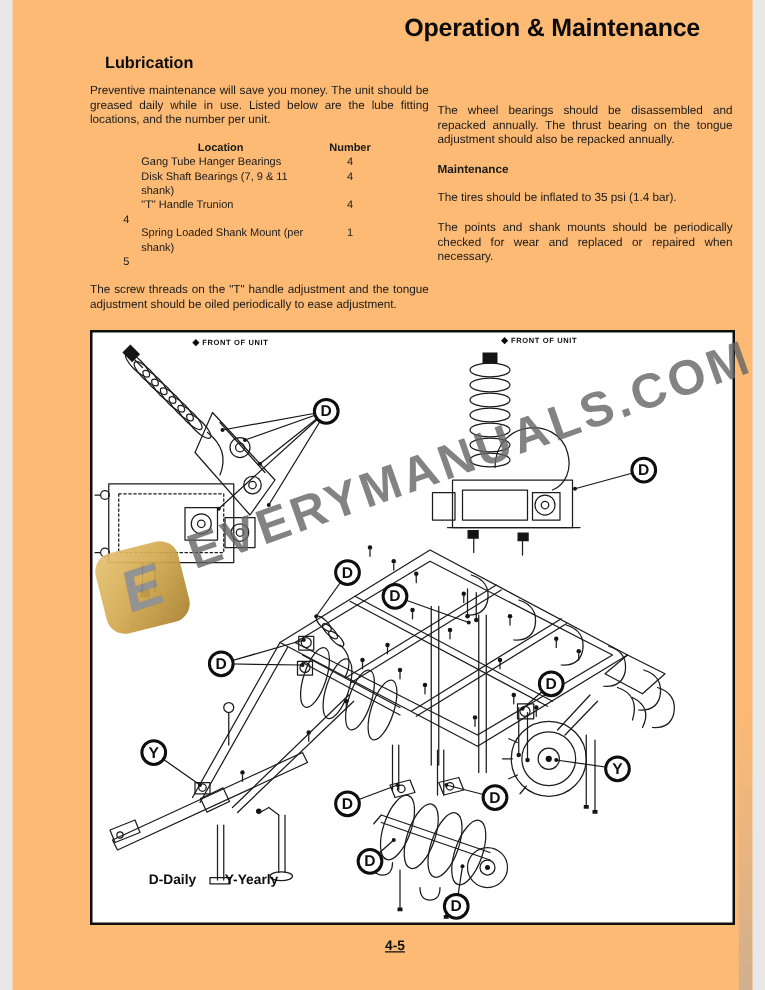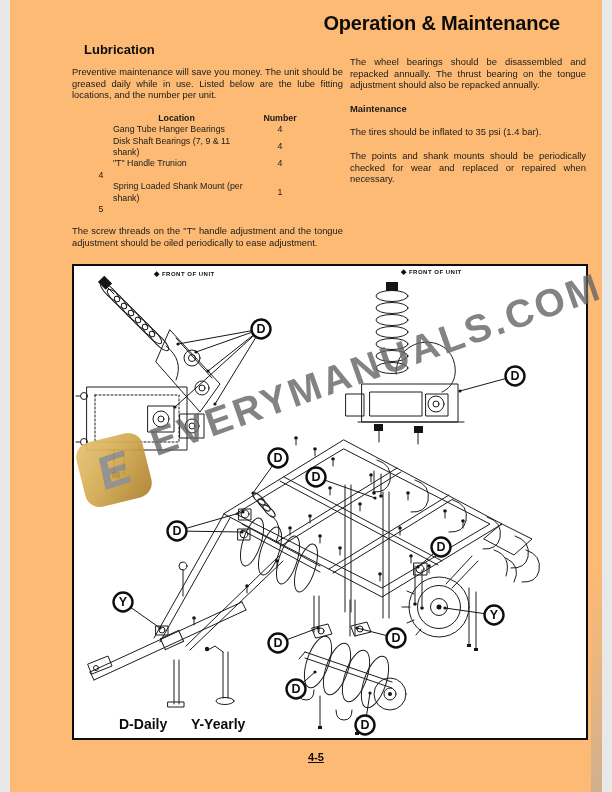--- a/index.html
+++ b/index.html
@@ -12,46 +12,46 @@
   #doc-title{
     position:absolute;top:12px;right:42px;font-size:20px;font-weight:bold;
     letter-spacing:-0.2px;color:#0c0c0c;
   }
   #section-heading{
     position:absolute;left:62px;top:42px;font-size:13px;font-weight:bold;color:#0c0c0c;margin-left:12px;
   }
   
   .col{position:absolute;font-size:9.4px;line-height:11.6px;text-align:justify;color:#1a1a1a;}
   #col-left{left:62px;top:66px;width:271px;}
-  #col-right{left:340px;top:56px;width:236px;}
+  #col-right{left:340px;top:82px;width:236px;}
   .para{margin:0 0 12px 0;}
   .subhead{font-weight:bold;margin:2px 0 12px 0;}
   
   #lube-table{width:237px;margin:3px 0 10px 0;font-size:8.8px;line-height:11.4px;}
-  .trow{display:flex;align-items:center;}
+  .trow{display:flex;}
   .tcell-loc{flex:1;padding-left:41px;text-align:left;}
   .tcell-num{width:58px;text-align:center;}
   .thead .tcell-loc{font-weight:bold;text-align:center;padding-left:30px;}
   .thead .tcell-num{font-weight:bold;}
   
   #diagram-box{
     position:absolute;left:62px;top:264px;width:512px;height:472px;
     border:2px solid #0e0e0e;background:#fff;
   }
   #diagram-svg{position:absolute;left:0;top:0;width:512px;height:472px;}
   .ln{stroke:#1c1c1c;stroke-width:1;fill:none;stroke-linecap:round;stroke-linejoin:round;}
   .fill{fill:#141414;stroke:none;}
   .front-label{
     position:absolute;font-size:6px;font-weight:bold;letter-spacing:0.5px;
     color:#0c0c0c;white-space:nowrap;
   }
   #front-label-left{left:80px;top:4px;}
   #front-label-right{left:327px;top:2px;}
   .front-label .dia{font-size:7px;margin-right:2px;}
-  #legend{position:absolute;left:45px;top:450px;font-size:14px;font-weight:bold;color:#0c0c0c;}
+  #legend{position:absolute;left:45px;top:432px;font-size:11px;font-weight:bold;color:#0c0c0c;}
   #legend span{margin-right:20px;}
   
   #wm-badge{
     position:absolute;left:70px;top:437px;width:68px;height:66px;border-radius:15px;
     background:linear-gradient(135deg,#e6c376 0%,#d4ab51 45%,#a87e2c 100%);
     transform:rotate(-14deg);display:flex;align-items:center;justify-content:center;
     opacity:0.93;z-index:6;
   }
   #wm-badge .e{
     font-size:46px;font-weight:bold;color:#8b8b8b;transform:rotate(-4deg) skewX(-6deg);

